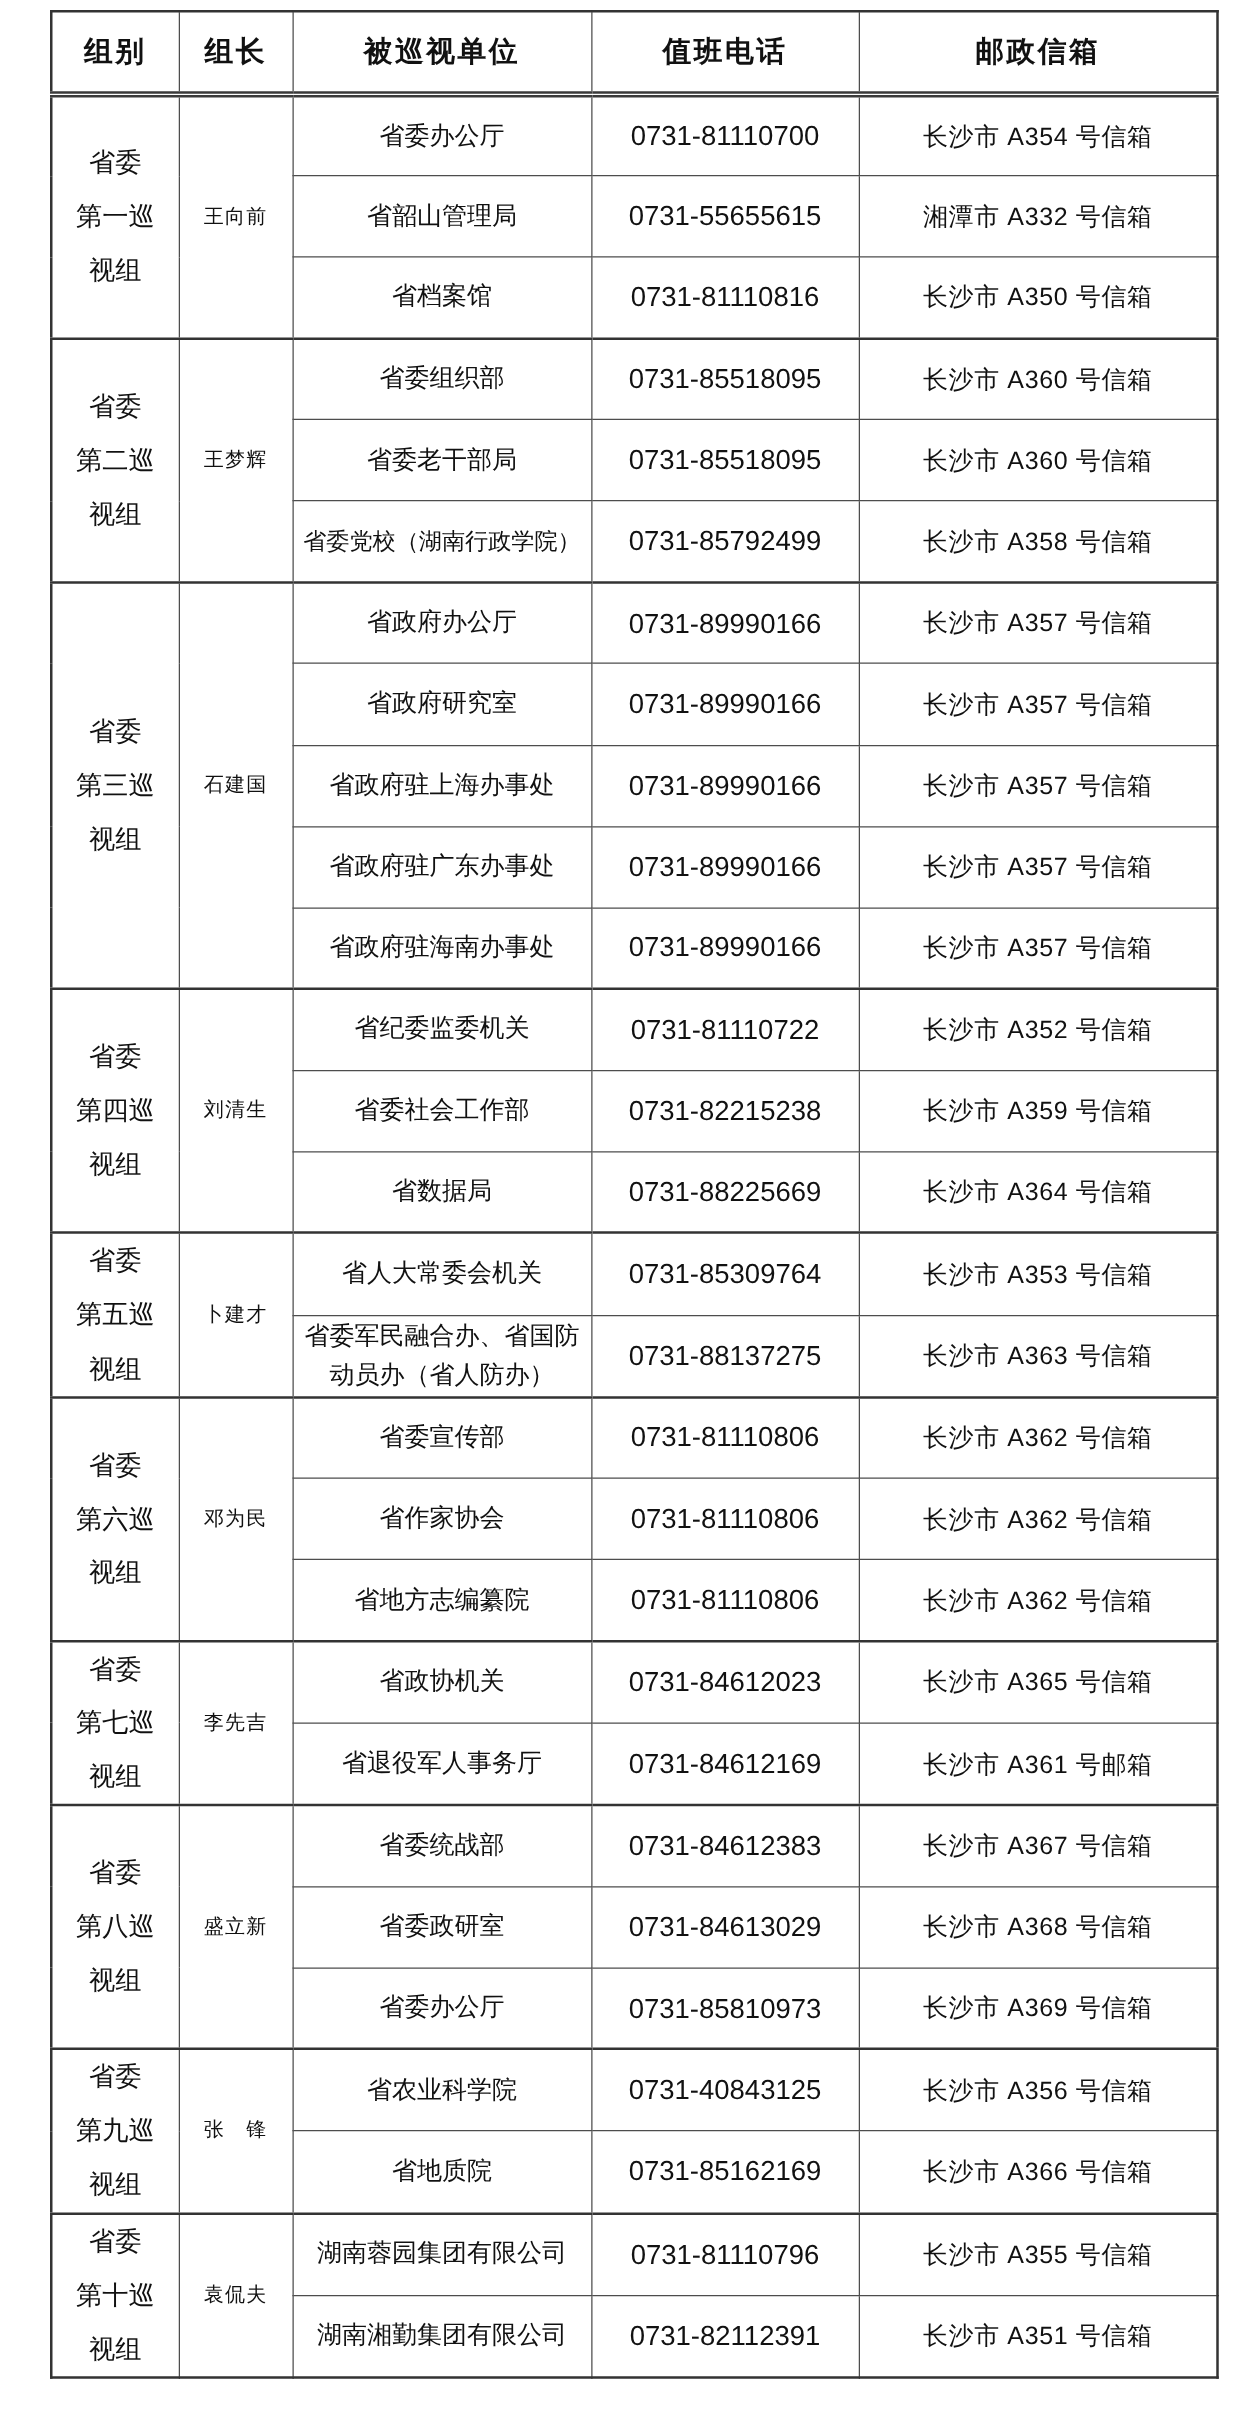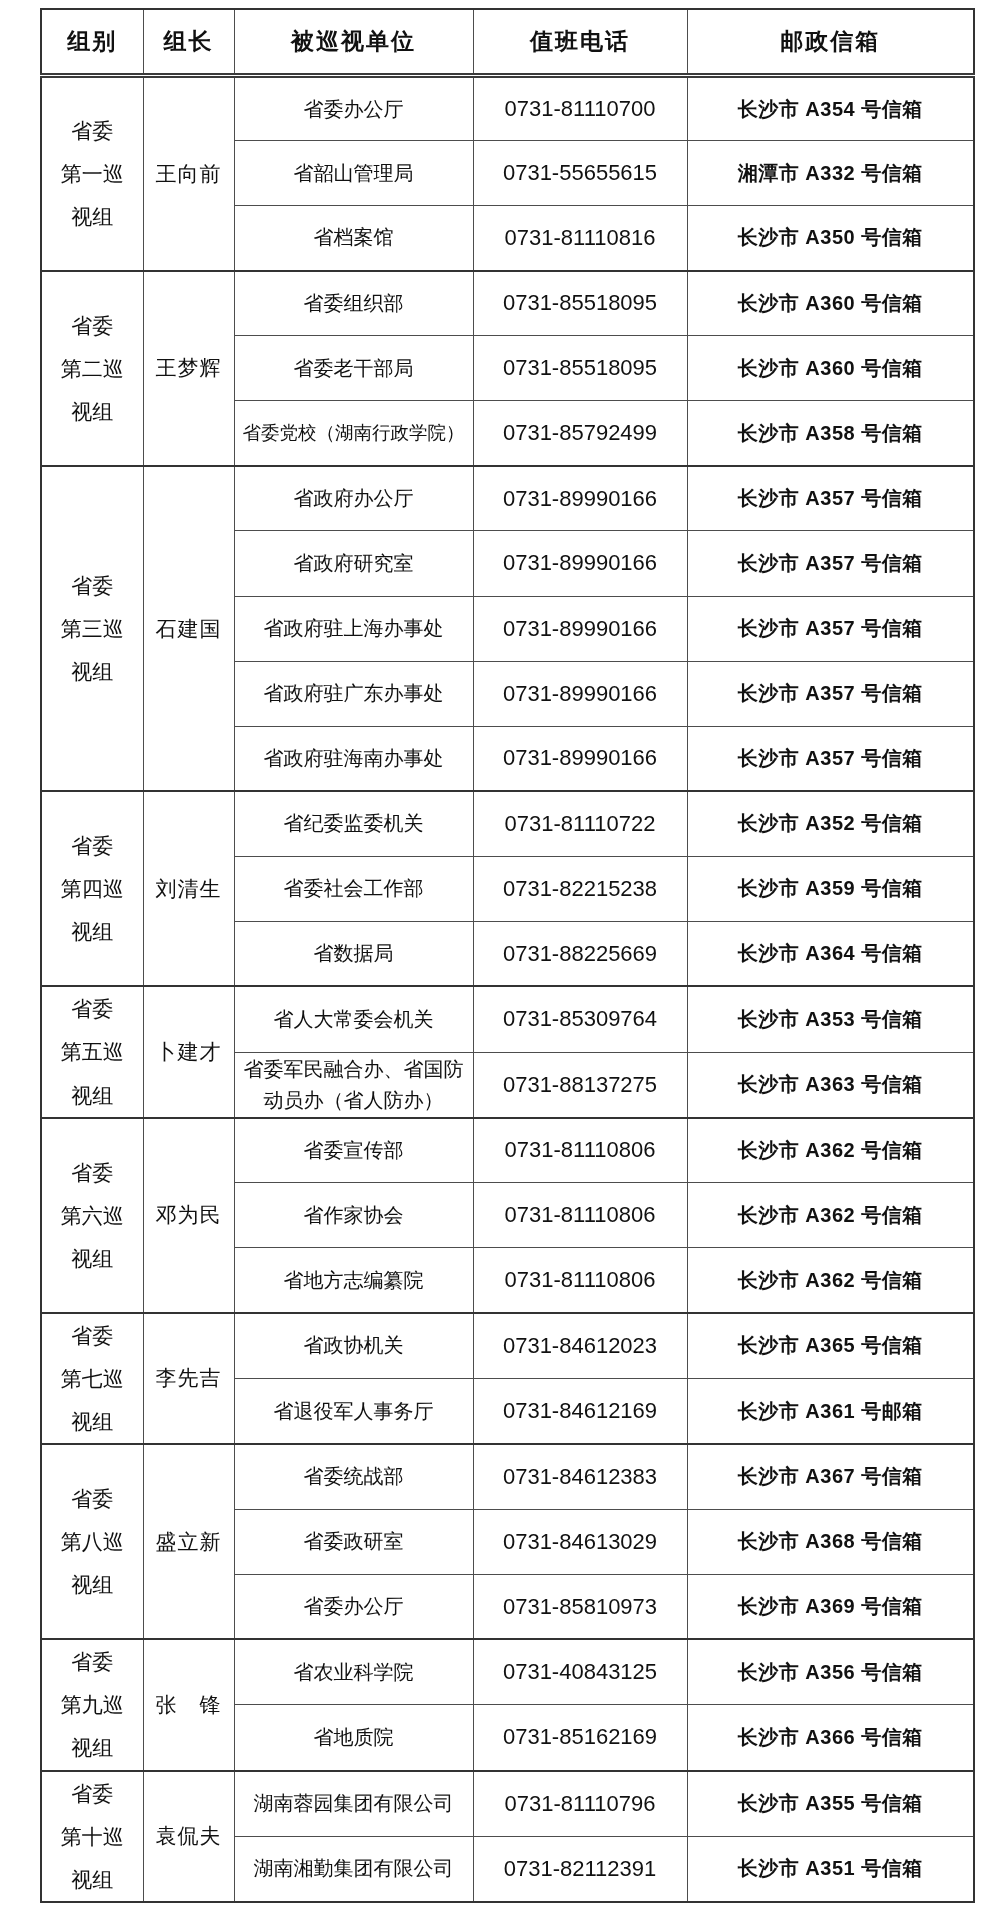--- a/index.html
+++ b/index.html
@@ -44,40 +44,40 @@
   }
   tbody tr { height: 65px; }
   tr.group-start > td { border-top: 2.5px solid #333333; }
   .c-group {
     font-size: 21px;
     line-height: 2.05;
     white-space: pre-line;
     font-weight: 400;
   }
   .c-leader {
-    font-size: 21px;
+    font-size: 16px;
     letter-spacing: 1px;
     font-weight: 500;
   }
   .c-unit {
     font-size: 20px;
     line-height: 1.55;
     padding: 0 4px;
     font-weight: 500;
   }
   .c-unit.small { font-size: 18.5px; margin-left: 27px; }
   .c-phone {
     font-size: 22px;
     letter-spacing: 0px;
     font-weight: 500;
   }
   .c-mail {
     font-size: 20px;
     letter-spacing: 0.5px;
-    font-weight: 700;
+    font-weight: 400;
   }
 </style>
 </head>
 <body>
 
 <div class="page">
   <table class="inspection">
     <colgroup>
       <col style="width:102px">
       <col style="width:91px">

